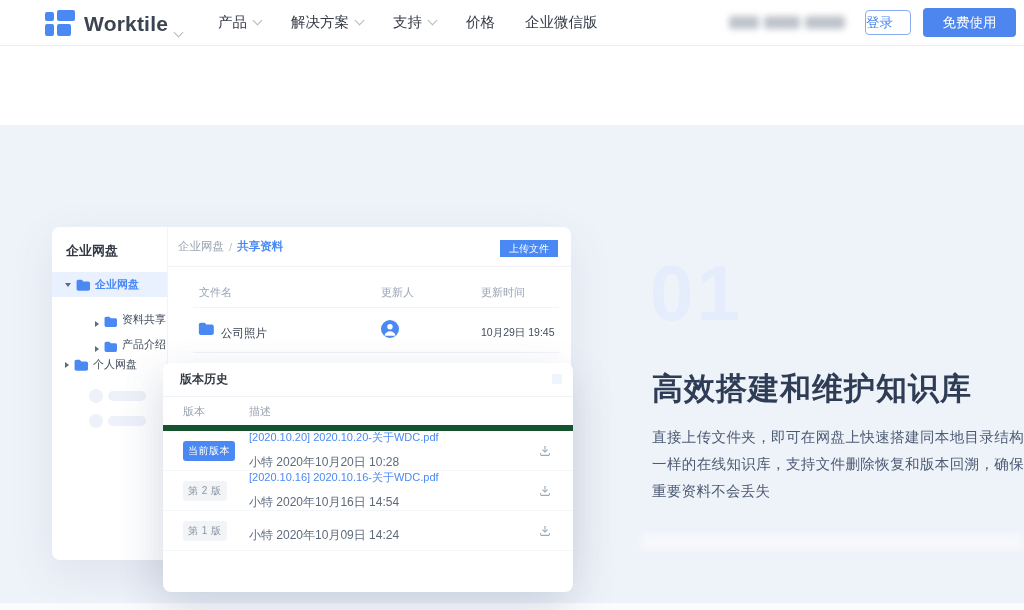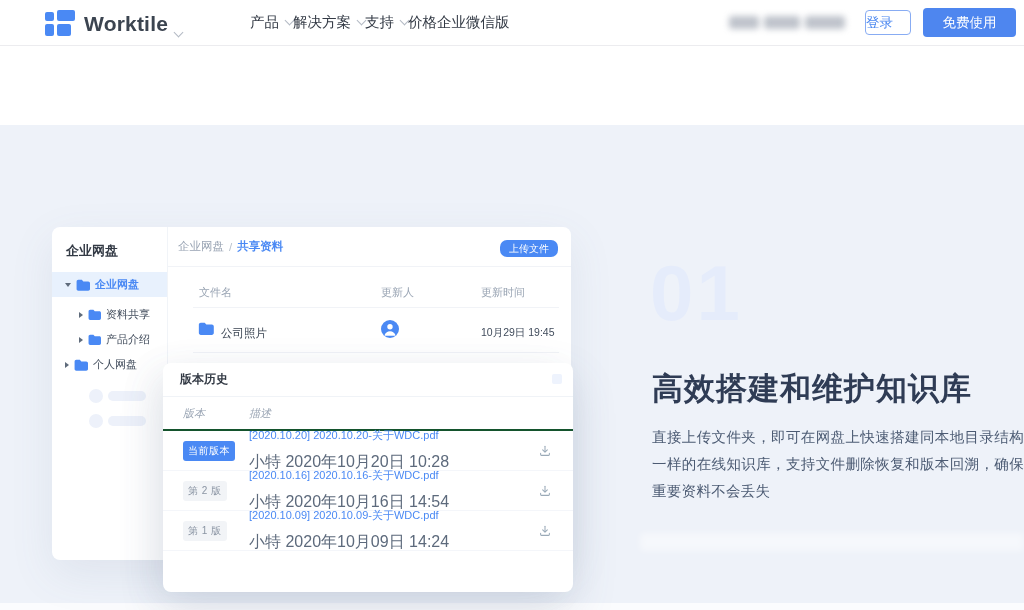--- a/index.html
+++ b/index.html
@@ -17,21 +17,21 @@
   .logo-icon { position:relative; width:30px; height:26px; margin-right:9px; }
   .logo-icon i { position:absolute; background:#4a89f4; border-radius:2px; }
   .logo-icon .t1 { left:0;  top:2;  width:9px;  height:9px; top:2px; }
   .logo-icon .t2 { left:12px; top:0; width:18px; height:11px; }
   .logo-icon .t3 { left:0; top:14px; width:9px; height:12px; }
   .logo-icon .t4 { left:12px; top:14px; width:14px; height:12px; }
   .logo-text { font-size:21px; font-weight:700; color:#3b4450; letter-spacing:.2px; }
   .chev { display:inline-block; width:7px; height:7px;
     border-right:1.6px solid #b3bac4; border-bottom:1.6px solid #b3bac4;
     transform:rotate(45deg); margin-left:7px; vertical-align:3px; }
-  .navlinks { display:flex; align-items:flex-end; margin-left:68px; }
+  .navlinks { display:flex; align-items:flex-end; margin-left:36px; gap:30px; }
   .navlink { font-size:14.5px; color:#333a45; cursor:pointer; white-space:nowrap; }
   .nav-right { margin-left:auto; margin-right:8px; display:flex; align-items:center; }
   .phone-blur { display:flex; gap:5px; margin-right:20px; filter:blur(3px); opacity:.75; }
   .phone-blur i { height:13px; background:#a9afba; border-radius:3px; display:block; }
   .phone-blur .p1{width:30px;} .phone-blur .p2{width:36px;} .phone-blur .p3{width:40px;}
   .btn-login { width:46px; height:25px; line-height:23px; text-align:left;
     border:1px solid #88acf3; border-radius:4px; color:#4a87f0; font-size:13.5px;
     background:#fff; margin-right:12px; cursor:pointer; }
   .btn-signup { width:93px; height:29px; line-height:29px; text-align:center;
     background:#4e86ef; border-radius:4px; color:#fff; font-size:13.5px; cursor:pointer; }
@@ -51,72 +51,72 @@
 
   
   .card-main { position:absolute; left:52px; top:227px; width:519px; height:333px;
     background:#fff; border-radius:8px; box-shadow:0 14px 44px rgba(86,106,136,.10); }
   .m-sidebar { position:absolute; left:0; top:0; width:116px; height:333px;
     border-right:1px solid #f1f4f8; border-radius:8px 0 0 8px; overflow:hidden; }
   .sb-title { position:absolute; left:14px; top:15px; font-size:13px; font-weight:700; color:#333a45; }
   .tree { position:absolute; left:0; top:45px; width:116px; }
   .trow { display:flex; align-items:center; height:25px; font-size:11px; color:#3e4959;
     gap:5px; cursor:pointer; padding-left:13px; }
-  .trow.lvl1 { padding-left:27px; }
+  .trow.lvl1 { padding-left:43px;align-items:flex-end; }
   .trow.sel { background:#e8f1fd; color:#4a89f4; font-weight:700; margin-bottom:5px; }
   .tri-r { width:0; height:0; border-left:4.5px solid #5f6b7b;
     border-top:3.5px solid transparent; border-bottom:3.5px solid transparent; flex:none; }
   .tri-d { width:0; height:0; border-top:4.5px solid #5f6b7b;
     border-left:3.5px solid transparent; border-right:3.5px solid transparent; flex:none; }
   .folder-svg { flex:none; display:block; }
   .trow span { white-space:nowrap; }
   .skel { position:absolute; }
   .skel .dot { position:absolute; width:14px; height:14px; border-radius:50%; background:#edf1fa; }
   .skel .bar { position:absolute; width:38px; height:10px; border-radius:5px; background:#edf1fa; }
 
   .m-content { position:absolute; left:116px; top:0; width:403px; height:333px; }
   .crumb-bar { position:absolute; left:0; top:0; width:403px; height:40px;
     border-bottom:1px solid #f1f3f7; display:flex; align-items:center; padding-left:10px; }
   .crumb-parent { font-size:11.5px; color:#98a3b3; cursor:pointer; }
   .crumb-sep { font-size:11.5px; color:#b6bfca; margin:0 5px; }
   .crumb-cur { font-size:11.5px; color:#4a89f4; font-weight:700; }
   .btn-upload { position:absolute; right:13px; top:13px; height:17px; line-height:17px;
-    padding:0 9px; background:#4a89f4; color:#fff; font-size:10px; border-radius:7px; cursor:pointer; }
+    padding:0 9px; background:#4a89f4; color:#fff; font-size:10px; border-radius:0; cursor:pointer; }
   .th { position:absolute; font-size:11px; color:#9aa5b4; top:58px; }
   .th.c1{left:31px;} .th.c2{left:213px;} .th.c3{left:313px;}
   .h-div { position:absolute; left:25px; right:12px; top:80px; height:1px; background:#f1f3f7; }
   .file-row { position:absolute; left:0; top:81px; width:403px; height:44px; cursor:pointer; }
   .file-row .f-ic { position:absolute; left:30px; top:14px; }
   .file-row .f-name { position:absolute; left:53px; top:18px; font-size:11.5px; color:#3a4452; }
   .avatar { position:absolute; left:213px; top:12px; width:18px; height:18px;
     border-radius:50%; overflow:hidden; background:#4a89f4; }
   .file-row .f-time { position:absolute; left:313px; top:18px; font-size:10.5px; color:#414c5c; }
   .r-div { position:absolute; left:25px; right:12px; top:125px; height:1px; background:#f1f3f7; }
 
   
   .card-ver { position:absolute; left:163px; top:363px; width:410px; height:229px;
     background:#fff; border-radius:8px; z-index:3;
     box-shadow:0 18px 46px rgba(80,100,132,.16), -14px 6px 34px rgba(80,100,132,.06); }
   .v-head { position:relative; height:34px; border-bottom:1px solid #f0f3f7;
     display:flex; align-items:center; padding-left:17px; }
   .v-title { font-size:12px; font-weight:700; color:#333a45; }
   .v-sq { position:absolute; right:11px; top:11px; width:10px; height:10px;
     background:#eef3fd; border-radius:2px; }
-  .v-cols { display:flex; align-items:center; height:34px; border-bottom:2px solid #14532d;
-    font-size:11px; color:#9aa5b4;font-style:italic; }
+  .v-cols { display:flex; align-items:center; height:34px; border-bottom:6px solid #14532d;
+    font-size:11px; color:#9aa5b4; }
   .bcol { width:86px; padding-left:20px; flex:none; }
   .dcol { flex:1; min-width:0; }
   .icol { width:56px; flex:none; display:flex; justify-content:center; }
   .vrow { display:flex; align-items:center; height:40px; border-bottom:1px solid #f4f6fa; }
   .badge { display:inline-block; font-size:10px; padding:3px 5px; border-radius:3px;
     white-space:nowrap; letter-spacing:.5px; }
   .badge.primary { background:#4a89f4; color:#fff; }
   .badge.plain { background:#f2f4f7; color:#8a94a3; }
   .v-link { font-size:11px; color:#4a89f4; font-weight:500; white-space:nowrap; cursor:pointer; }
-  .v-meta { font-size:16px; color:#5d6a7c; margin-top:9px; white-space:nowrap; }
+  .v-meta { font-size:12px; color:#5d6a7c; margin-top:9px; white-space:nowrap; }
   .dl { cursor:pointer; display:block; }
 </style>
 </head>
 <body>
 
 <div class="topnav">
   <div class="logo">
     <span class="logo-icon">
       <i class="t1"></i>
         <i class="t2"></i>
@@ -261,21 +261,20 @@
           <path d="M12 4v9"></path>
           <path d="M8 10l4 4 4-4"></path>
           <path d="M4.5 16v2.2c0 .7.6 1.3 1.3 1.3h12.4c.7 0 1.3-.6 1.3-1.3V16"></path>
         </svg>
     </span>
   </div>
 
   <div class="vrow">
     <span class="bcol"><span class="badge plain">第 1 版</span></span>
     <span class="dcol">
-      <div class="v-link">[2020.10.09] 2020.10.09-关于WDC.pdf</div>
       <div class="v-meta">小特 2020年10月09日 14:24</div>
     </span>
     <span class="icol">
       <svg class="dl" width="14" height="14" viewBox="0 0 24 24" fill="none" stroke="#9aaab8" stroke-width="1.8" stroke-linecap="round" stroke-linejoin="round">
           <path d="M12 4v9"></path>
           <path d="M8 10l4 4 4-4"></path>
           <path d="M4.5 16v2.2c0 .7.6 1.3 1.3 1.3h12.4c.7 0 1.3-.6 1.3-1.3V16"></path>
         </svg>
     </span>
   </div>

